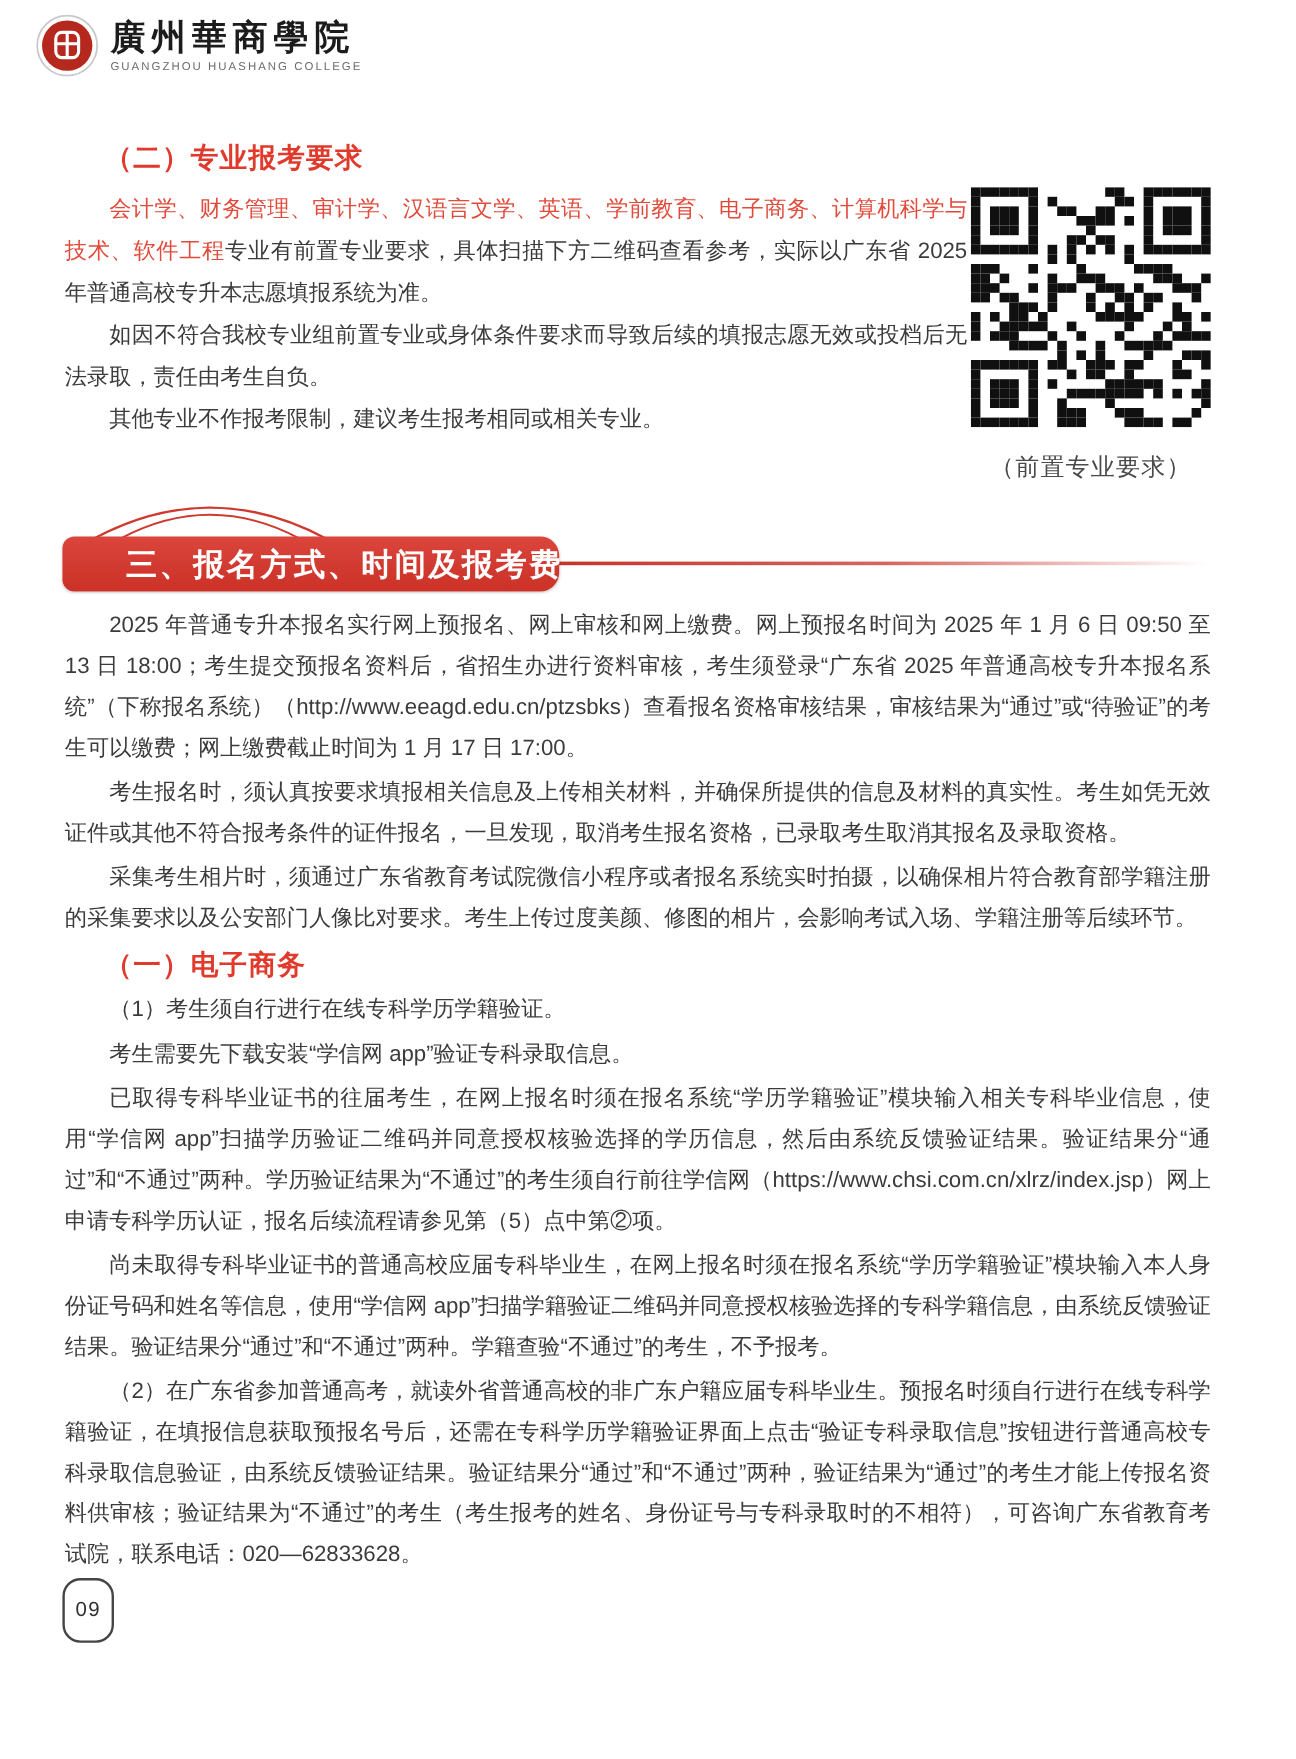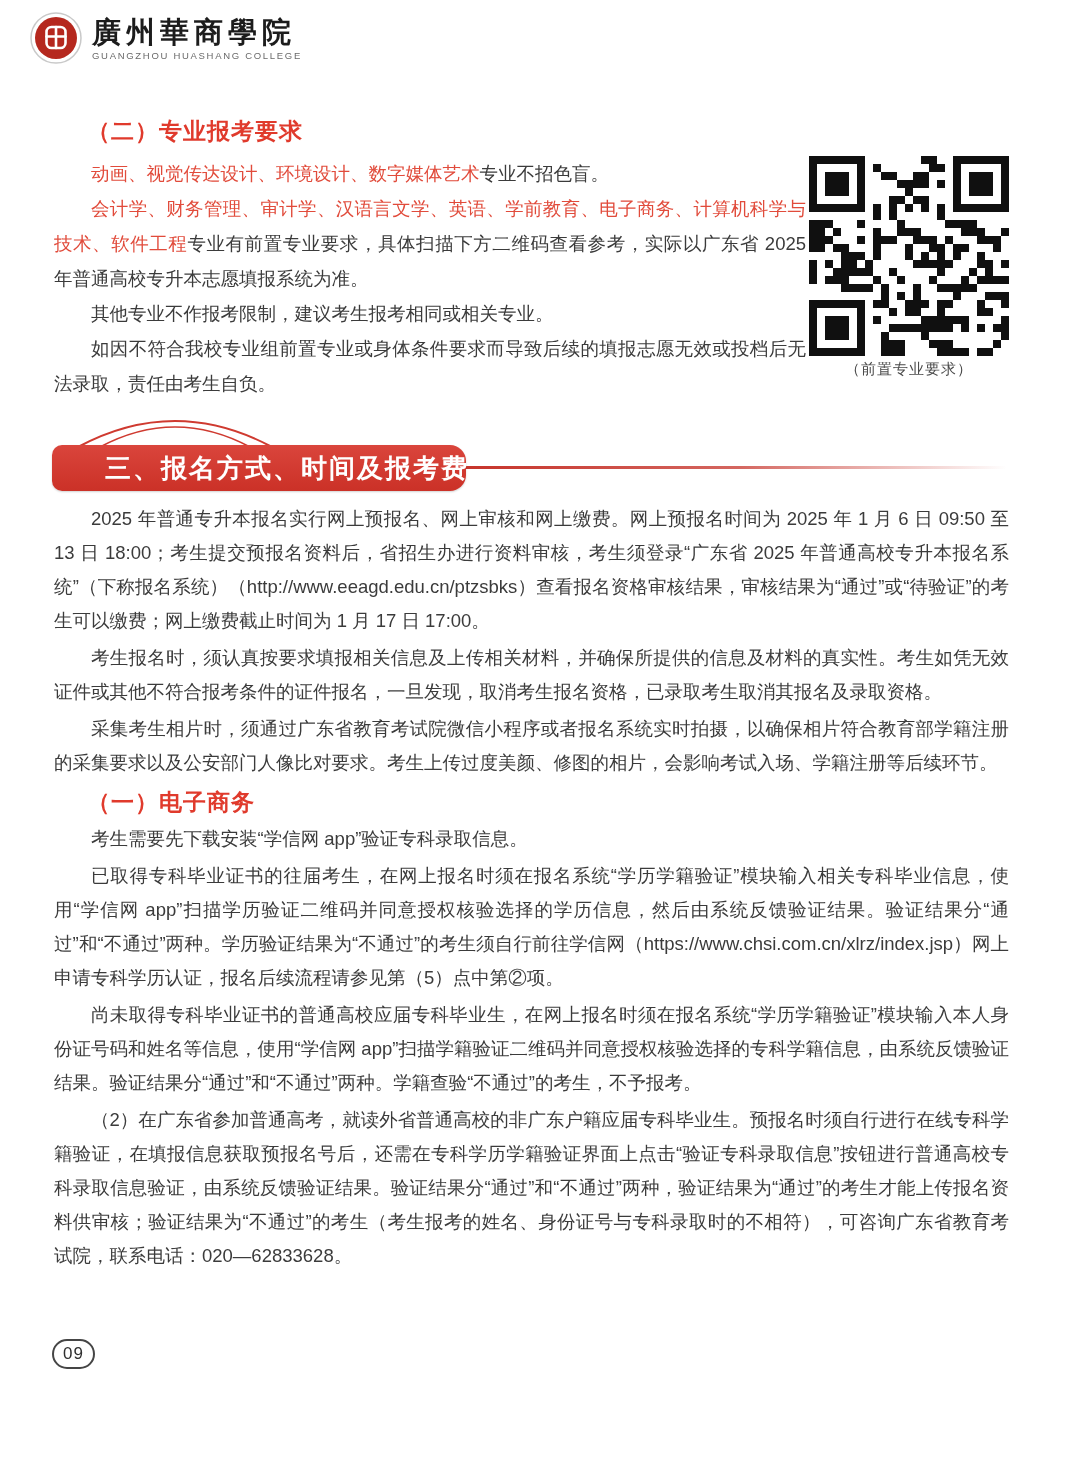--- a/index.html
+++ b/index.html
@@ -20,21 +20,21 @@
   
   .content{position:absolute;top:116px;left:54px;width:955px;}
   .rh{color:var(--heading-red,#e03a2c);font-size:23px;font-weight:700;letter-spacing:1px;margin:0 0 9px 33px;}
   .para{font-size:18.5px;line-height:35px;text-indent:2em;text-align:justify;margin:0;}
   .red{color:var(--text-red,#e14b3b);}
   
   .sec2-row{display:flex;}
   .sec2-text{width:752px;}
   .qr-col{width:200px;margin-left:auto;text-align:center;margin-top:0px;}
   .qr-svg{width:200px;height:200px;display:block;}
-  .qr-caption{font-size:15px;color:#4a4a4a;margin-top:4px;letter-spacing:1px;}
+  .qr-caption{font-size:20px;color:#4a4a4a;margin-top:20px;letter-spacing:1px;}
   
   .banner-row{position:relative;height:76px;margin-top:22px;}
   .dome{position:absolute;left:16px;top:-14px;z-index:0;}
   .banner{
     position:absolute;left:-2px;top:22px;width:414px;height:46px;z-index:1;
     background:linear-gradient(180deg,#da453c 0%, var(--accent,#cb3127) 100%);
     border-radius:10px 16px 16px 10px;
     display:flex;align-items:center;
     box-shadow:0 1px 2px rgba(0,0,0,0.18);
     gap:45px;
@@ -43,21 +43,21 @@
   .banner-line{
     position:absolute;left:406px;top:43px;width:558px;height:3px;z-index:0;
     background:linear-gradient(90deg,#c6332a 0%, rgba(198,51,42,0.75) 50%, rgba(198,51,42,0) 98%);
   }
   
   .sec3 .para{line-height:34px;margin-top:3px;}
   .sec31-h{margin-top:7px;margin-bottom:4px;}
   
   .page-num{
     position:absolute;left:52px;bottom:12px;
-    height:26px;line-height:26px;padding:0 9px;
+    height:26px;line-height:26px;padding:12px 9px;
     border:2px solid #454545;border-radius:15px;
     font-size:17px;color:#2f2f2f;letter-spacing:1px;
   }
 </style>
 </head>
 <body>
 
 <div class="page">
 
   <div class="brand">
@@ -75,24 +75,23 @@
       <div class="brand-en">GUANGZHOU HUASHANG COLLEGE</div>
     </div>
   </div>
 
   <div class="content">
 
     <h3 class="rh">（二）专业报考要求</h3>
 
     <div class="sec2-row">
       <div class="sec2-text">
-        <p class="para"><span class="red">动画、视觉传达设计、环境设计、数字媒体艺术</span><span>专业不招色盲。</span></p>
         <p class="para"><span class="red">会计学、财务管理、审计学、汉语言文学、英语、学前教育、电子商务、计算机科学与技术、软件工程</span><span>专业有前置专业要求，具体扫描下方二维码查看参考，实际以广东省 2025 年普通高校专升本志愿填报系统为准。</span></p>
+        <p class="para">如因不符合我校专业组前置专业或身体条件要求而导致后续的填报志愿无效或投档后无法录取，责任由考生自负。</p>
         <p class="para">其他专业不作报考限制，建议考生报考相同或相关专业。</p>
-        <p class="para">如因不符合我校专业组前置专业或身体条件要求而导致后续的填报志愿无效或投档后无法录取，责任由考生自负。</p>
       </div>
       <div class="qr-col">
         <svg class="qr-svg" viewBox="0 0 200 200">
             <g fill="#101010">
               <rect x="0" y="0" width="8" height="8"></rect>
               <rect x="8" y="0" width="8" height="8"></rect>
               <rect x="16" y="0" width="8" height="8"></rect>
               <rect x="24" y="0" width="8" height="8"></rect>
               <rect x="32" y="0" width="8" height="8"></rect>
               <rect x="40" y="0" width="8" height="8"></rect>
@@ -404,20 +403,21 @@
       <div class="banner-line"></div>
     </div>
 
     <div class="sec3">
       <p class="para">2025 年普通专升本报名实行网上预报名、网上审核和网上缴费。网上预报名时间为 2025 年 1 月 6 日 09:50 至 13 日 18:00；考生提交预报名资料后，省招生办进行资料审核，考生须登录“广东省 2025 年普通高校专升本报名系统”（下称报名系统）（http://www.eeagd.edu.cn/ptzsbks）查看报名资格审核结果，审核结果为“通过”或“待验证”的考生可以缴费；网上缴费截止时间为 1 月 17 日 17:00。</p>
       <p class="para">考生报名时，须认真按要求填报相关信息及上传相关材料，并确保所提供的信息及材料的真实性。考生如凭无效证件或其他不符合报考条件的证件报名，一旦发现，取消考生报名资格，已录取考生取消其报名及录取资格。</p>
       <p class="para">采集考生相片时，须通过广东省教育考试院微信小程序或者报名系统实时拍摄，以确保相片符合教育部学籍注册的采集要求以及公安部门人像比对要求。考生上传过度美颜、修图的相片，会影响考试入场、学籍注册等后续环节。</p>
 
       <h3 class="rh sec31-h">（一）电子商务</h3>
 
+      <p class="para">（1）考生须自行进行在线专科学历学籍验证。</p>
       <p class="para">考生需要先下载安装“学信网 app”验证专科录取信息。</p>
       <p class="para">已取得专科毕业证书的往届考生，在网上报名时须在报名系统“学历学籍验证”模块输入相关专科毕业信息，使用“学信网 app”扫描学历验证二维码并同意授权核验选择的学历信息，然后由系统反馈验证结果。验证结果分“通过”和“不通过”两种。学历验证结果为“不通过”的考生须自行前往学信网（https://www.chsi.com.cn/xlrz/index.jsp）网上申请专科学历认证，报名后续流程请参见第（5）点中第②项。</p>
       <p class="para">尚未取得专科毕业证书的普通高校应届专科毕业生，在网上报名时须在报名系统“学历学籍验证”模块输入本人身份证号码和姓名等信息，使用“学信网 app”扫描学籍验证二维码并同意授权核验选择的专科学籍信息，由系统反馈验证结果。验证结果分“通过”和“不通过”两种。学籍查验“不通过”的考生，不予报考。</p>
       <p class="para">（2）在广东省参加普通高考，就读外省普通高校的非广东户籍应届专科毕业生。预报名时须自行进行在线专科学籍验证，在填报信息获取预报名号后，还需在专科学历学籍验证界面上点击“验证专科录取信息”按钮进行普通高校专科录取信息验证，由系统反馈验证结果。验证结果分“通过”和“不通过”两种，验证结果为“通过”的考生才能上传报名资料供审核；验证结果为“不通过”的考生（考生报考的姓名、身份证号与专科录取时的不相符），可咨询广东省教育考试院，联系电话：020—62833628。</p>
     </div>
 
   </div>
 
   <div class="page-num">09</div>
 

